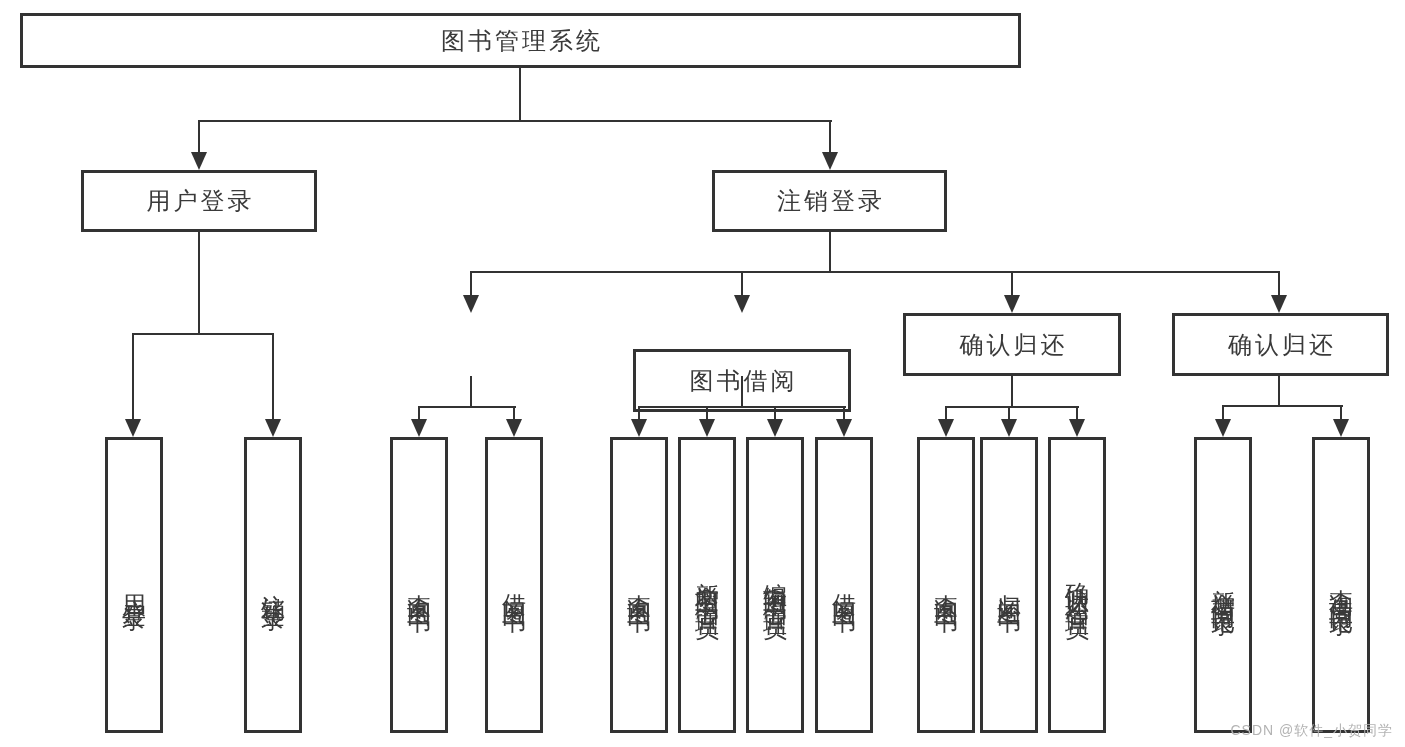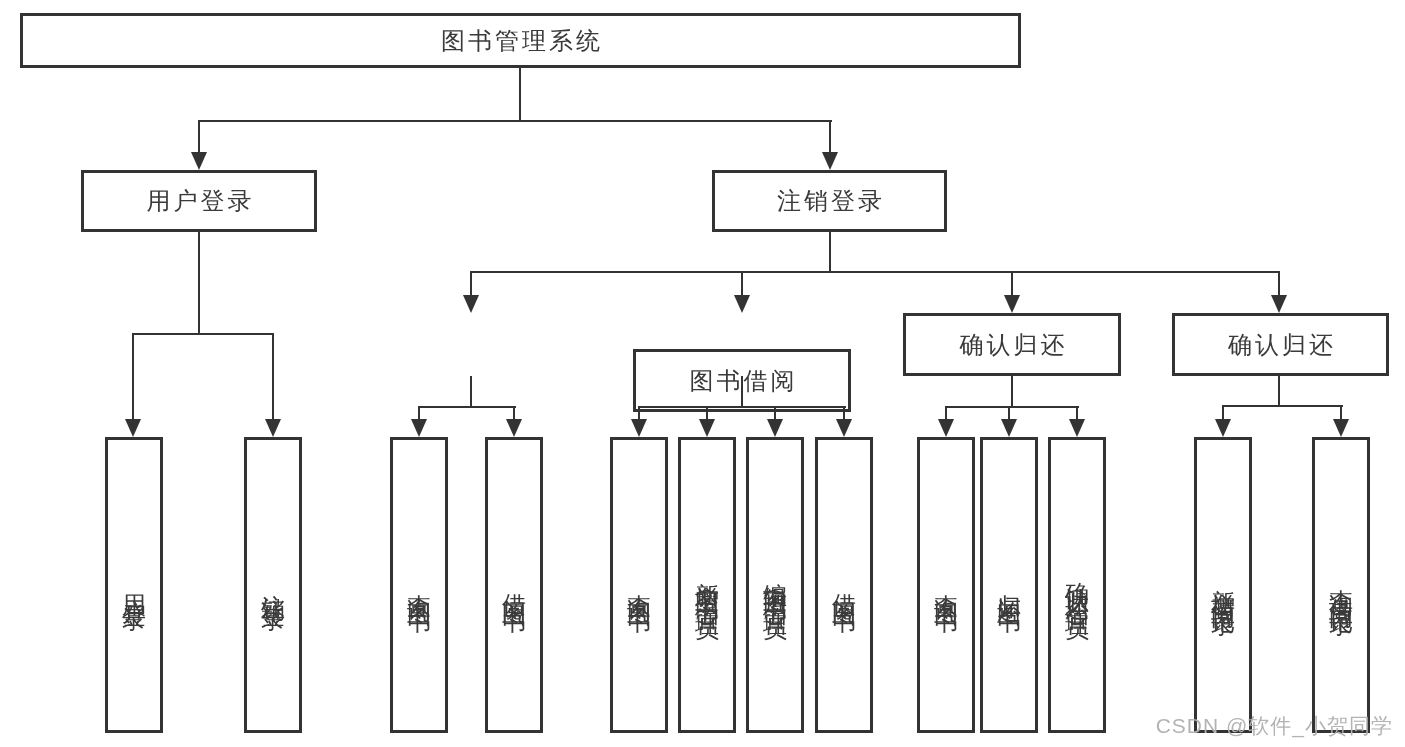--- a/index.html
+++ b/index.html
@@ -47,21 +47,21 @@
     width: 0;
     height: 0;
     border-left: 8px solid transparent;
     border-right: 8px solid transparent;
     border-top: 18px solid #333333;
   }
   .watermark {
     position: absolute;
     right: 12px;
     bottom: 7px;
-    font-size: 21px;
+    font-size: 14px;
     letter-spacing: 1px;
     color: #b3b3b3;
     white-space: nowrap;
   }
 </style>
 </head>
 <body>
 
 <div class="canvas">
 

